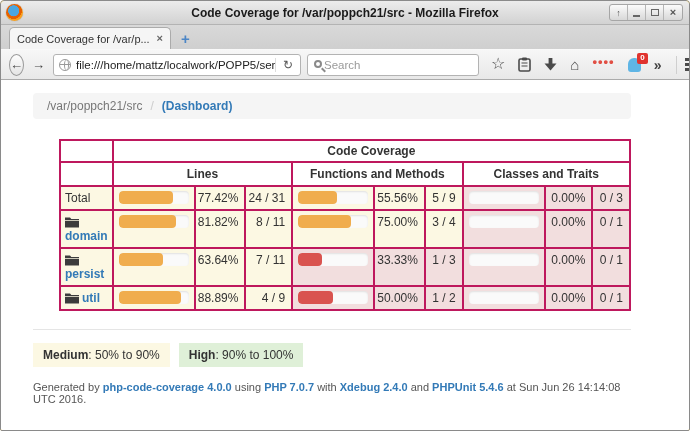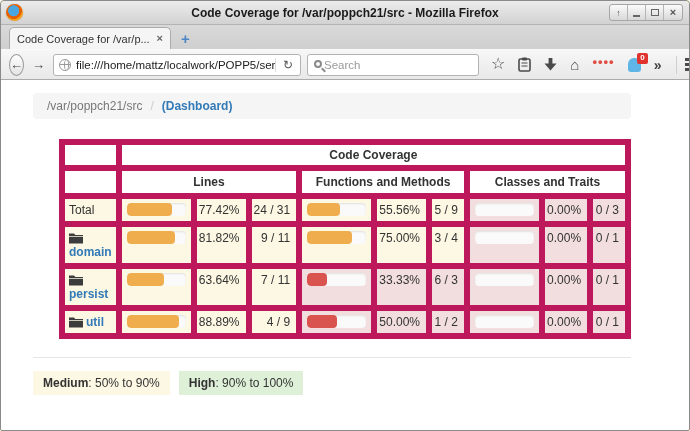--- a/index.html
+++ b/index.html
@@ -77,21 +77,21 @@
 
   
   .content { flex:1; background:#fff; overflow:hidden; padding:13px 58px 0 32px; font-size:12px; color:#333; }
   .breadcrumb { background:#f5f5f5; border-radius:4px; padding:6px 14px; font-size:12px; color:#777;
                 display:flex; gap:8px; align-items:center; width:100%; }
   .crumb-sep { color:#ccc; }
   a.link { color:#337ab7; text-decoration:none;font-weight:bold; }
 
   
   table.coverage { border-collapse:collapse; margin:20px 0 0 26px; table-layout:fixed; }
-  table.coverage th, table.coverage td { border:6px solid #be185d; font-size:12px; }
+  table.coverage th, table.coverage td { border:2px solid #be185d; font-size:12px; }
   th.main-head { text-align:center; font-weight:bold; padding:3px; color:#333; }
   th.group-head { text-align:center; font-weight:bold; padding:4px; color:#333; }
   td.c-name { padding:4px 4px; vertical-align:top; word-wrap:break-word; }
   td.c-bar { padding:4px 5px; vertical-align:top; }
   td.c-pct, td.c-cnt { padding:4px 6px 4px 2px; text-align:right; vertical-align:top; white-space:nowrap; }
   .lvl-warning { background:#fcf8e3; }
   .lvl-danger  { background:#f2dede; }
   .lvl-success { background:#dff0d8; }
   .progress { height:13px; background:#fafafa; border-radius:4px; overflow:hidden;
               box-shadow:inset 0 1px 2px rgba(0,0,0,.1); }
@@ -241,21 +241,21 @@
             <td class="c-name lvl-warning"><svg class="folder-svg" width="14" height="12" viewBox="0 0 14 12">
                 <path d="M0 1.5 L5 1.5 L6.3 3 L14 3 L14 4.2 L0 4.2 Z" fill="#3c3c3c"></path>
                 <path d="M0 5 L14 5 L14 11.5 L0 11.5 Z" fill="#3c3c3c"></path>
               </svg><a class="link" href="#">domain</a></td>
             <td class="c-bar lvl-warning">
               <div class="progress">
                 <div class="progress-bar bar-warning" style="width: 81.82%;"></div>
               </div>
             </td>
             <td class="c-pct lvl-warning">81.82%</td>
-            <td class="c-cnt lvl-warning">9 / 11</td>
+            <td class="c-cnt lvl-warning">8 / 11</td>
             <td class="c-bar lvl-warning">
               <div class="progress">
                 <div class="progress-bar bar-warning" style="width: 75%;"></div>
               </div>
             </td>
             <td class="c-pct lvl-warning">75.00%</td>
             <td class="c-cnt lvl-warning">3 / 4</td>
             <td class="c-bar lvl-danger">
               <div class="progress">
                 <div class="progress-bar bar-danger" style="width: 0%;"></div>
@@ -275,21 +275,21 @@
               </div>
             </td>
             <td class="c-pct lvl-warning">63.64%</td>
             <td class="c-cnt lvl-warning">7 / 11</td>
             <td class="c-bar lvl-danger">
               <div class="progress">
                 <div class="progress-bar bar-danger" style="width: 33.33%;"></div>
               </div>
             </td>
             <td class="c-pct lvl-danger">33.33%</td>
-            <td class="c-cnt lvl-danger">6 / 3</td>
+            <td class="c-cnt lvl-danger">1 / 3</td>
             <td class="c-bar lvl-danger">
               <div class="progress">
                 <div class="progress-bar bar-danger" style="width: 0%;"></div>
               </div>
             </td>
             <td class="c-pct lvl-danger">0.00%</td>
             <td class="c-cnt lvl-danger">0 / 1</td>
           </tr>
           <tr>
             <td class="c-name lvl-warning"><svg class="folder-svg" width="14" height="12" viewBox="0 0 14 12">
@@ -321,15 +321,18 @@
         </tbody>
     </table>
 
     <hr class="sep">
 
     <div class="legend-row">
       <span class="legend-item lvl-warning"><b>Medium</b><span>: 50% to 90%</span></span>
       <span class="legend-item lvl-success"><b>High</b><span>: 90% to 100%</span></span>
     </div>
 
+    <div class="footer-note">
+      <span>Generated by </span><a class="link" href="#">php-code-coverage 4.0.0</a><span> using </span><a class="link" href="#">PHP 7.0.7</a><span> with </span><a class="link" href="#">Xdebug 2.4.0</a><span> and </span><a class="link" href="#">PHPUnit 5.4.6</a><span> at Sun Jun 26 14:14:08 UTC 2016.</span>
+    </div>
 
   </div>
 </div>
 
 </body></html>

